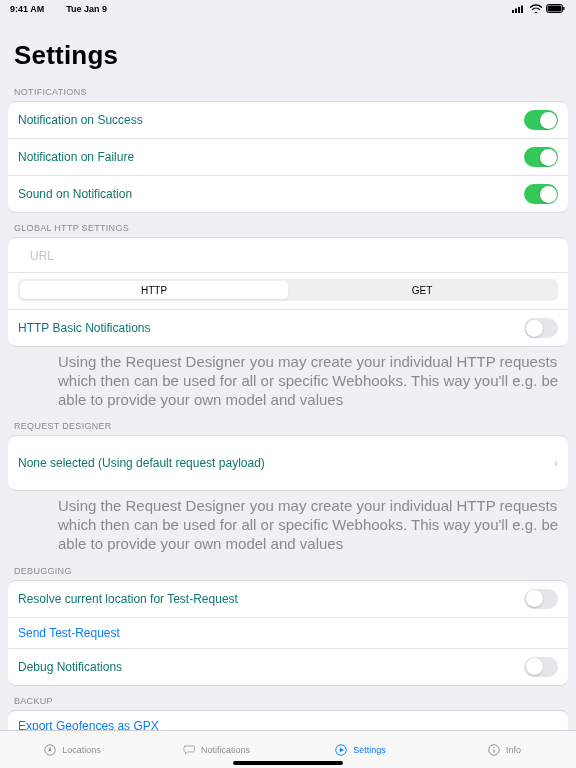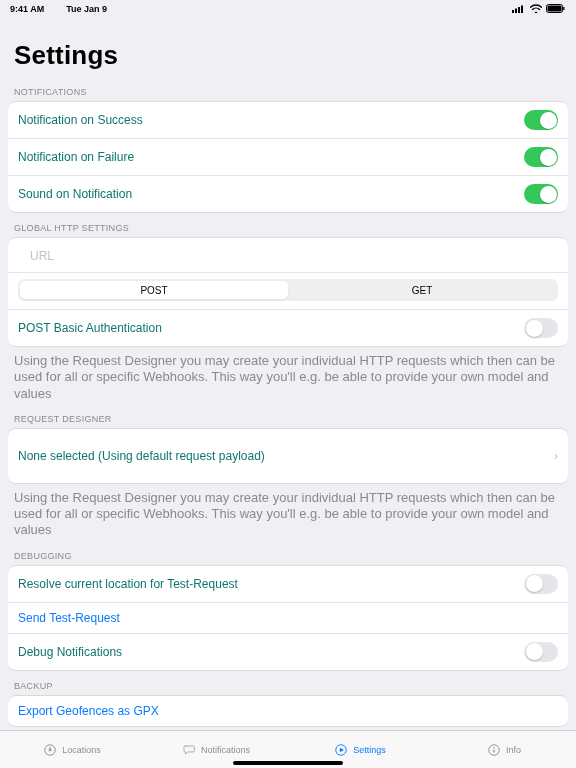--- a/index.html
+++ b/index.html
@@ -15,21 +15,21 @@
 
     
     .section-header { font-size:9px; letter-spacing:0.3px; color:#8a8a8e; text-transform:uppercase; padding:10px 14px 4px 14px; }
 
     
     .group { background:#fff; border-top:0.5px solid #d9d9dc; border-bottom:0.5px solid #d9d9dc; margin:0 8px; border-radius:8px; overflow:hidden; }
     .row { display:flex; align-items:center; justify-content:space-between; padding:8px 10px; min-height:30px; }
     .row + .row { border-top:0.5px solid #e4e4e7; }
     .row-label { font-size:12px; color:#0f766e; }
     .row-label.link { color:#0a7bff; }
-    .row-note { font-size:13px; color:#8a8a8e; padding:6px 14px 2px 14px; line-height:1.25; }
+    .row-note { font-size:15px; color:#8a8a8e; padding:6px 14px 2px 14px; line-height:1.25;margin-left:44px; }
 
     
     .toggle { width:34px; height:20px; border-radius:20px; position:relative; background:#e5e5ea; flex-shrink:0; }
     .toggle.on { background:#34c759; }
     .toggle .knob { width:17px; height:17px; border-radius:50%; background:#fff; position:absolute; top:1.5px; left:1.5px; box-shadow:0 1px 2px rgba(0,0,0,0.2); transition:left .1s; }
     .toggle.on .knob { left:15.5px; }
 
     
     .url-input-row { padding:8px 22px; }
     .url-input { width:100%; border:none; outline:none; font-size:12px; color:#000; background:transparent; }
@@ -114,26 +114,26 @@
     </div>
   </div>
 
   <div class="section-header">GLOBAL HTTP SETTINGS</div>
   <div class="group">
     <div class="url-input-row">
       <input class="url-input" placeholder="URL" style="">
     </div>
     <div class="row segment-row" style="border-top:0.5px solid #e4e4e7;">
       <div class="segment" style="width:100%;">
-        <button class="segment-btn active">POST</button>
+        <button class="segment-btn active">HTTP</button>
         <button class="segment-btn">GET</button>
       </div>
     </div>
     <div class="row">
-      <span class="row-label">POST Basic Authentication</span>
+      <span class="row-label">HTTP Basic Notifications</span>
       <span class="toggle">
           <span class="knob"></span>
         </span>
     </div>
   </div>
   <div class="row-note">Using the Request Designer you may create your individual HTTP requests which then can be used for all or specific Webhooks. This way you'll e.g. be able to provide your own model and values</div>
 
   <div class="section-header">REQUEST DESIGNER</div>
   <div class="group">
     <div class="chev-row">

